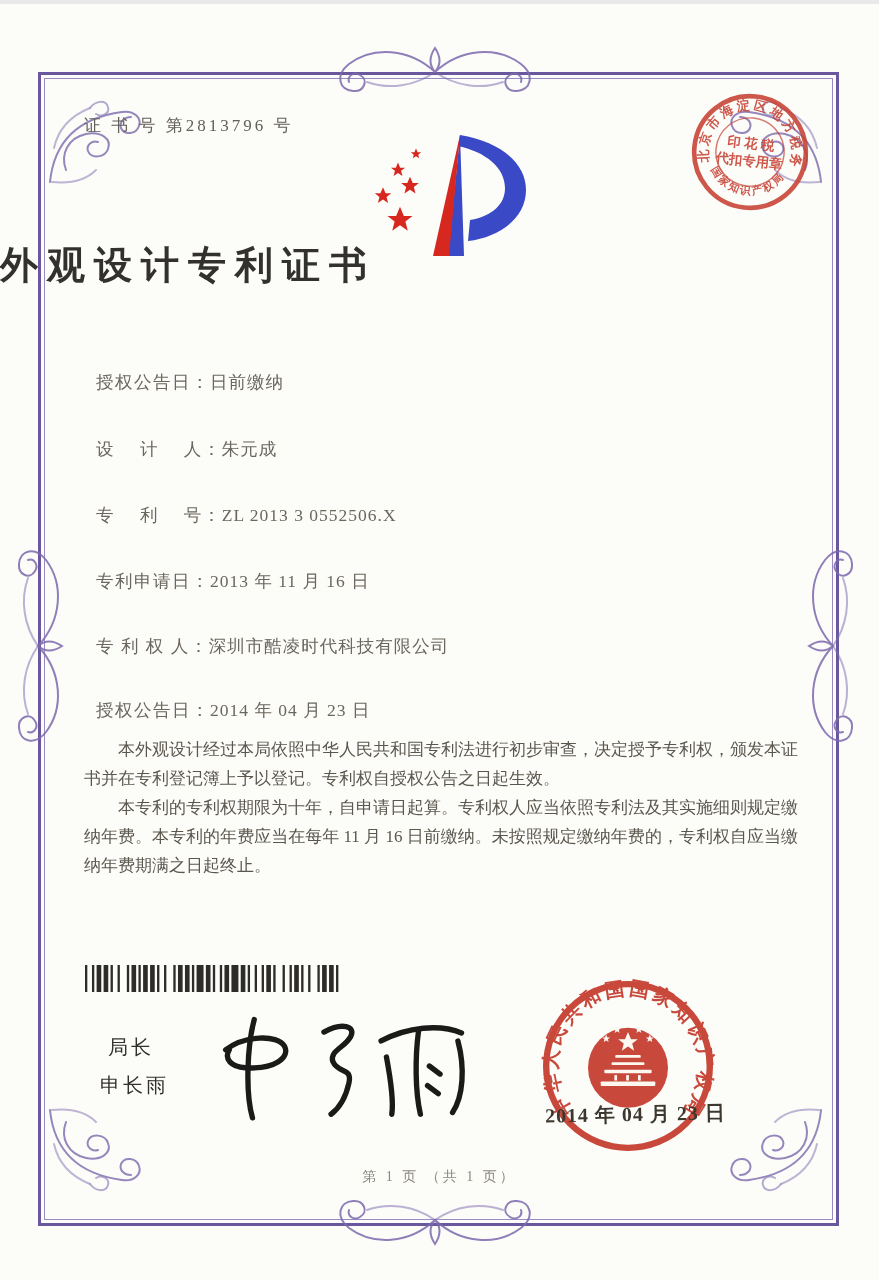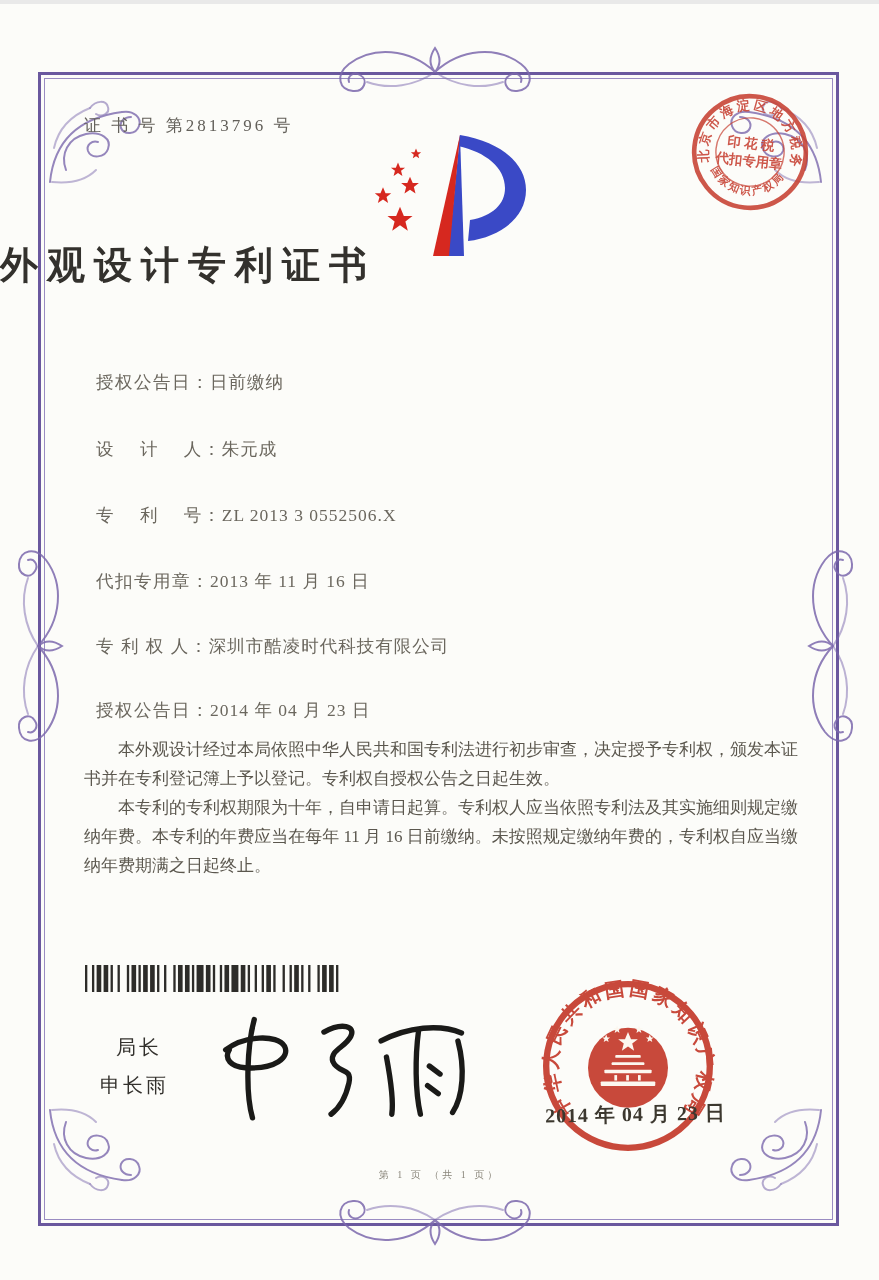--- a/index.html
+++ b/index.html
@@ -22,29 +22,29 @@
   
   .field{position:absolute;left:96px;font-size:17.5px;letter-spacing:1px;color:#6b675e;}
   .field .lbl{letter-spacing:1.5px;}
   .f0{top:366px}.f1{top:433px}.f2{top:499px}.f3{top:565px}.f4{top:630px}.f5{top:694px}
   
   .body-text{position:absolute;left:84px;top:731px;width:714px;
     font-size:17px;line-height:29px;color:#5b574e;text-align:justify;}
   .body-text p{margin:0;text-indent:2em;}
   
   .barcode{position:absolute;left:85px;top:961px;width:258px;height:27px;}
-  .director-label{position:absolute;left:116px;top:1030px;font-size:20px;letter-spacing:3px;color:#33312d;}
+  .director-label{position:absolute;left:108px;top:1030px;font-size:20px;letter-spacing:3px;color:#33312d;}
   .director-name{position:absolute;left:100px;top:1068px;font-size:20px;letter-spacing:3px;color:#33312d;text-align:center;}
   .signature{position:absolute;left:206px;top:1004px;width:268px;height:116px;}
   .office-seal{position:absolute;left:528px;top:962px;width:200px;height:200px;opacity:.92;}
   .tax-seal{position:absolute;left:688px;top:86px;width:124px;height:124px;opacity:.88;transform:rotate(6deg);}
   .date-stamp{position:absolute;left:545px;top:1097px;font-size:20px;font-weight:700;
     letter-spacing:1px;color:#3c382f;transform:rotate(-1deg);}
   .footer{position:absolute;left:0;right:0;top:1164px;text-align:center;
-    font-size:10px;letter-spacing:3px;color:#8b877c;}
+    font-size:14px;letter-spacing:3px;color:#8b877c;}
   svg text{font-family:"Liberation Serif","DejaVu Serif",serif;}
 </style>
 </head>
 <body>
 
 <div class="page">
 
   <svg width="0" height="0" style="position:absolute" aria-hidden="true">
     <defs>
       <symbol id="orn-corner" viewBox="0 0 110 110">
@@ -110,21 +110,21 @@
     <path d="M108,3 C150,10 174,32 174,58 C174,86 148,105 116,109 L118,88 C141,84 153,72 153,56 C153,36 134,20 106,14 Z" fill="#3a49c6"></path>
     <polygon points="108,3 112,124 96,124" fill="#3a49c6"></polygon>
     <polygon points="108,3 97,124 81,124" fill="#d6281f"></polygon>
   </svg>
 
   <div class="title">外观设计专利证书</div>
 
   <div class="field f0"><span class="lbl">授权公告日：</span><span>日前缴纳</span></div>
   <div class="field f1"><span class="lbl">设　 计　 人：</span><span>朱元成</span></div>
   <div class="field f2"><span class="lbl">专　 利　 号：</span><span>ZL 2013 3 0552506.X</span></div>
-  <div class="field f3"><span class="lbl">代扣专用章：</span><span>2013 年 11 月 16 日</span></div>
+  <div class="field f3"><span class="lbl">专利申请日：</span><span>2013 年 11 月 16 日</span></div>
   <div class="field f4"><span class="lbl">专 利 权 人：</span><span>深圳市酷凌时代科技有限公司</span></div>
   <div class="field f5"><span class="lbl">授权公告日：</span><span>2014 年 04 月 23 日</span></div>
 
   <div class="body-text">
     <p>本外观设计经过本局依照中华人民共和国专利法进行初步审查，决定授予专利权，颁发本证书并在专利登记簿上予以登记。专利权自授权公告之日起生效。</p>
     <p>本专利的专利权期限为十年，自申请日起算。专利权人应当依照专利法及其实施细则规定缴纳年费。本专利的年费应当在每年 11 月 16 日前缴纳。未按照规定缴纳年费的，专利权自应当缴纳年费期满之日起终止。</p>
   </div>
 
   <svg class="barcode" preserveAspectRatio="none" viewBox="0 0 222 27">
       <rect x="0" y="0" width="2" height="27" fill="#2d2c29"></rect>

